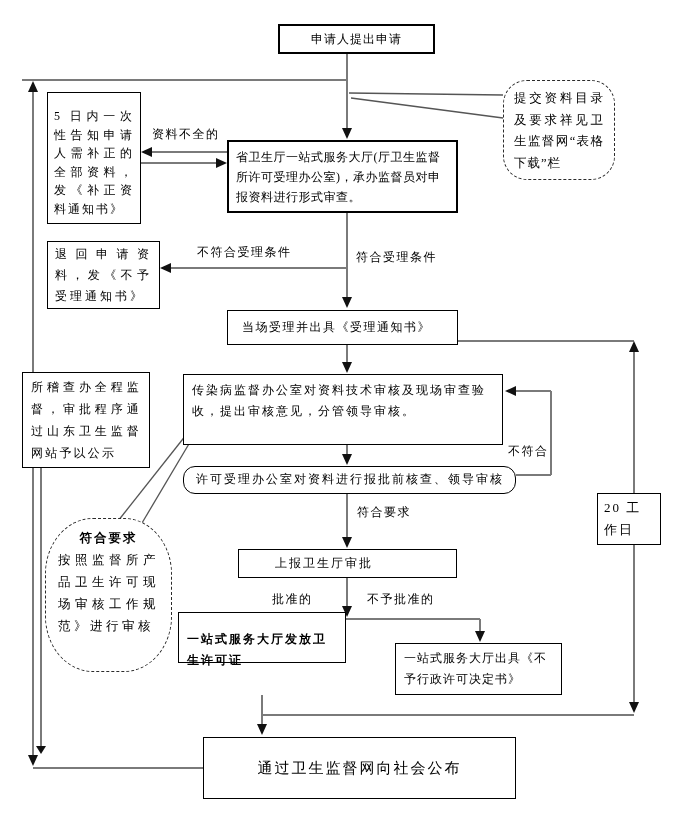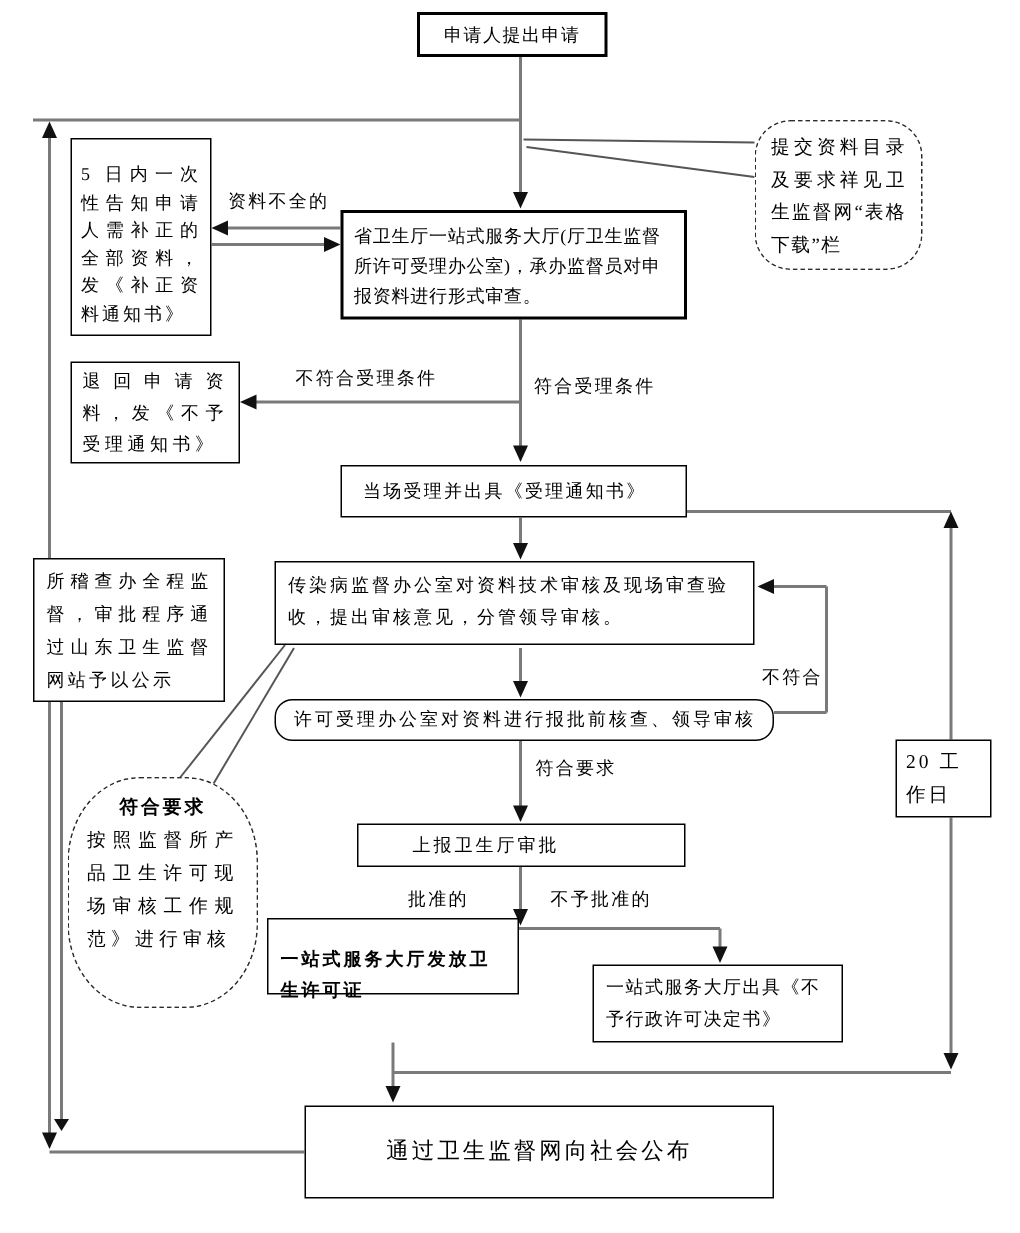--- a/index.html
+++ b/index.html
@@ -77,33 +77,33 @@
       <polygon points="262,735 257,724 267,724"></polygon>
       <polygon points="160,268 171,263 171,273"></polygon>
       <polygon points="141,152 152,147 152,157"></polygon>
       <polygon points="227,163 216,158 216,168"></polygon>
       <polygon points="505,391 516,386 516,396"></polygon>
       <polygon points="634,341 629,352 639,352"></polygon>
       <polygon points="634,713 629,702 639,702"></polygon>
     </g>
   </svg>
 
-  <div class="node center" style="left:278px;top:8px;width:127px;height:30px;border-width:2px;letter-spacing:1px;">申请人提出申请</div>
+  <div class="node center" style="left:278px;top:24px;width:157px;height:30px;border-width:2px;letter-spacing:1px;">申请人提出申请</div>
 
   <div class="node just" style="left:47px;top:92px;width:94px;height:132px;padding:14px 6px;line-height:18.5px;letter-spacing:2px;">5 日内一次性告知申请人需补正的全部资料，发《补正资料通知书》</div>
 
   <div class="node just" style="left:47px;top:241px;width:113px;height:68px;padding:2px 7px;line-height:21px;letter-spacing:3px;">退回申请资料，发《不予受理通知书》</div>
 
   <div class="node" style="left:227px;top:140px;width:231px;height:73px;border-width:2px;padding:5px 7px;line-height:20px;letter-spacing:0.5px;">省卫生厅一站式服务大厅(厅卫生监督所许可受理办公室)，承办监督员对申报资料进行形式审查。</div>
 
   <div class="node vcenter" style="left:227px;top:310px;width:231px;height:35px;padding-left:14px;letter-spacing:1.5px;">当场受理并出具《受理通知书》</div>
 
   <div class="node just" style="left:22px;top:372px;width:128px;height:96px;padding:3px 8px;line-height:22px;letter-spacing:2.2px;">所稽查办全程监督，审批程序通过山东卫生监督网站予以公示</div>
 
-  <div class="node" style="left:183px;top:374px;width:320px;height:56px;padding:5px 8px;line-height:21px;letter-spacing:2px;">传染病监督办公室对资料技术审核及现场审查验收，提出审核意见，分管领导审核。</div>
+  <div class="node" style="left:183px;top:374px;width:320px;height:71px;padding:5px 8px;line-height:21px;letter-spacing:2px;">传染病监督办公室对资料技术审核及现场审查验收，提出审核意见，分管领导审核。</div>
 
   <div class="node" style="left:183px;top:466px;width:333px;height:28px;padding-left:12px;line-height:25px;letter-spacing:2px;white-space:nowrap;border-radius:12px;">许可受理办公室对资料进行报批前核查、领导审核</div>
 
   <div class="node" style="left:238px;top:549px;width:219px;height:29px;padding-left:36px;line-height:26px;letter-spacing:2px;white-space:nowrap;">上报卫生厅审批</div>
 
   <div class="node" style="left:178px;top:612px;width:168px;height:51px;padding:16px 8px;line-height:21px;letter-spacing:2px;font-weight:bold;">一站式服务大厅发放卫生许可证</div>
 
   <div class="node" style="left:395px;top:643px;width:167px;height:52px;padding:4px 8px;line-height:21px;letter-spacing:1px;">一站式服务大厅出具《不予行政许可决定书》</div>
 
   <div class="node center" style="left:203px;top:737px;width:313px;height:62px;font-size:15px;letter-spacing:2px;">通过卫生监督网向社会公布</div>

